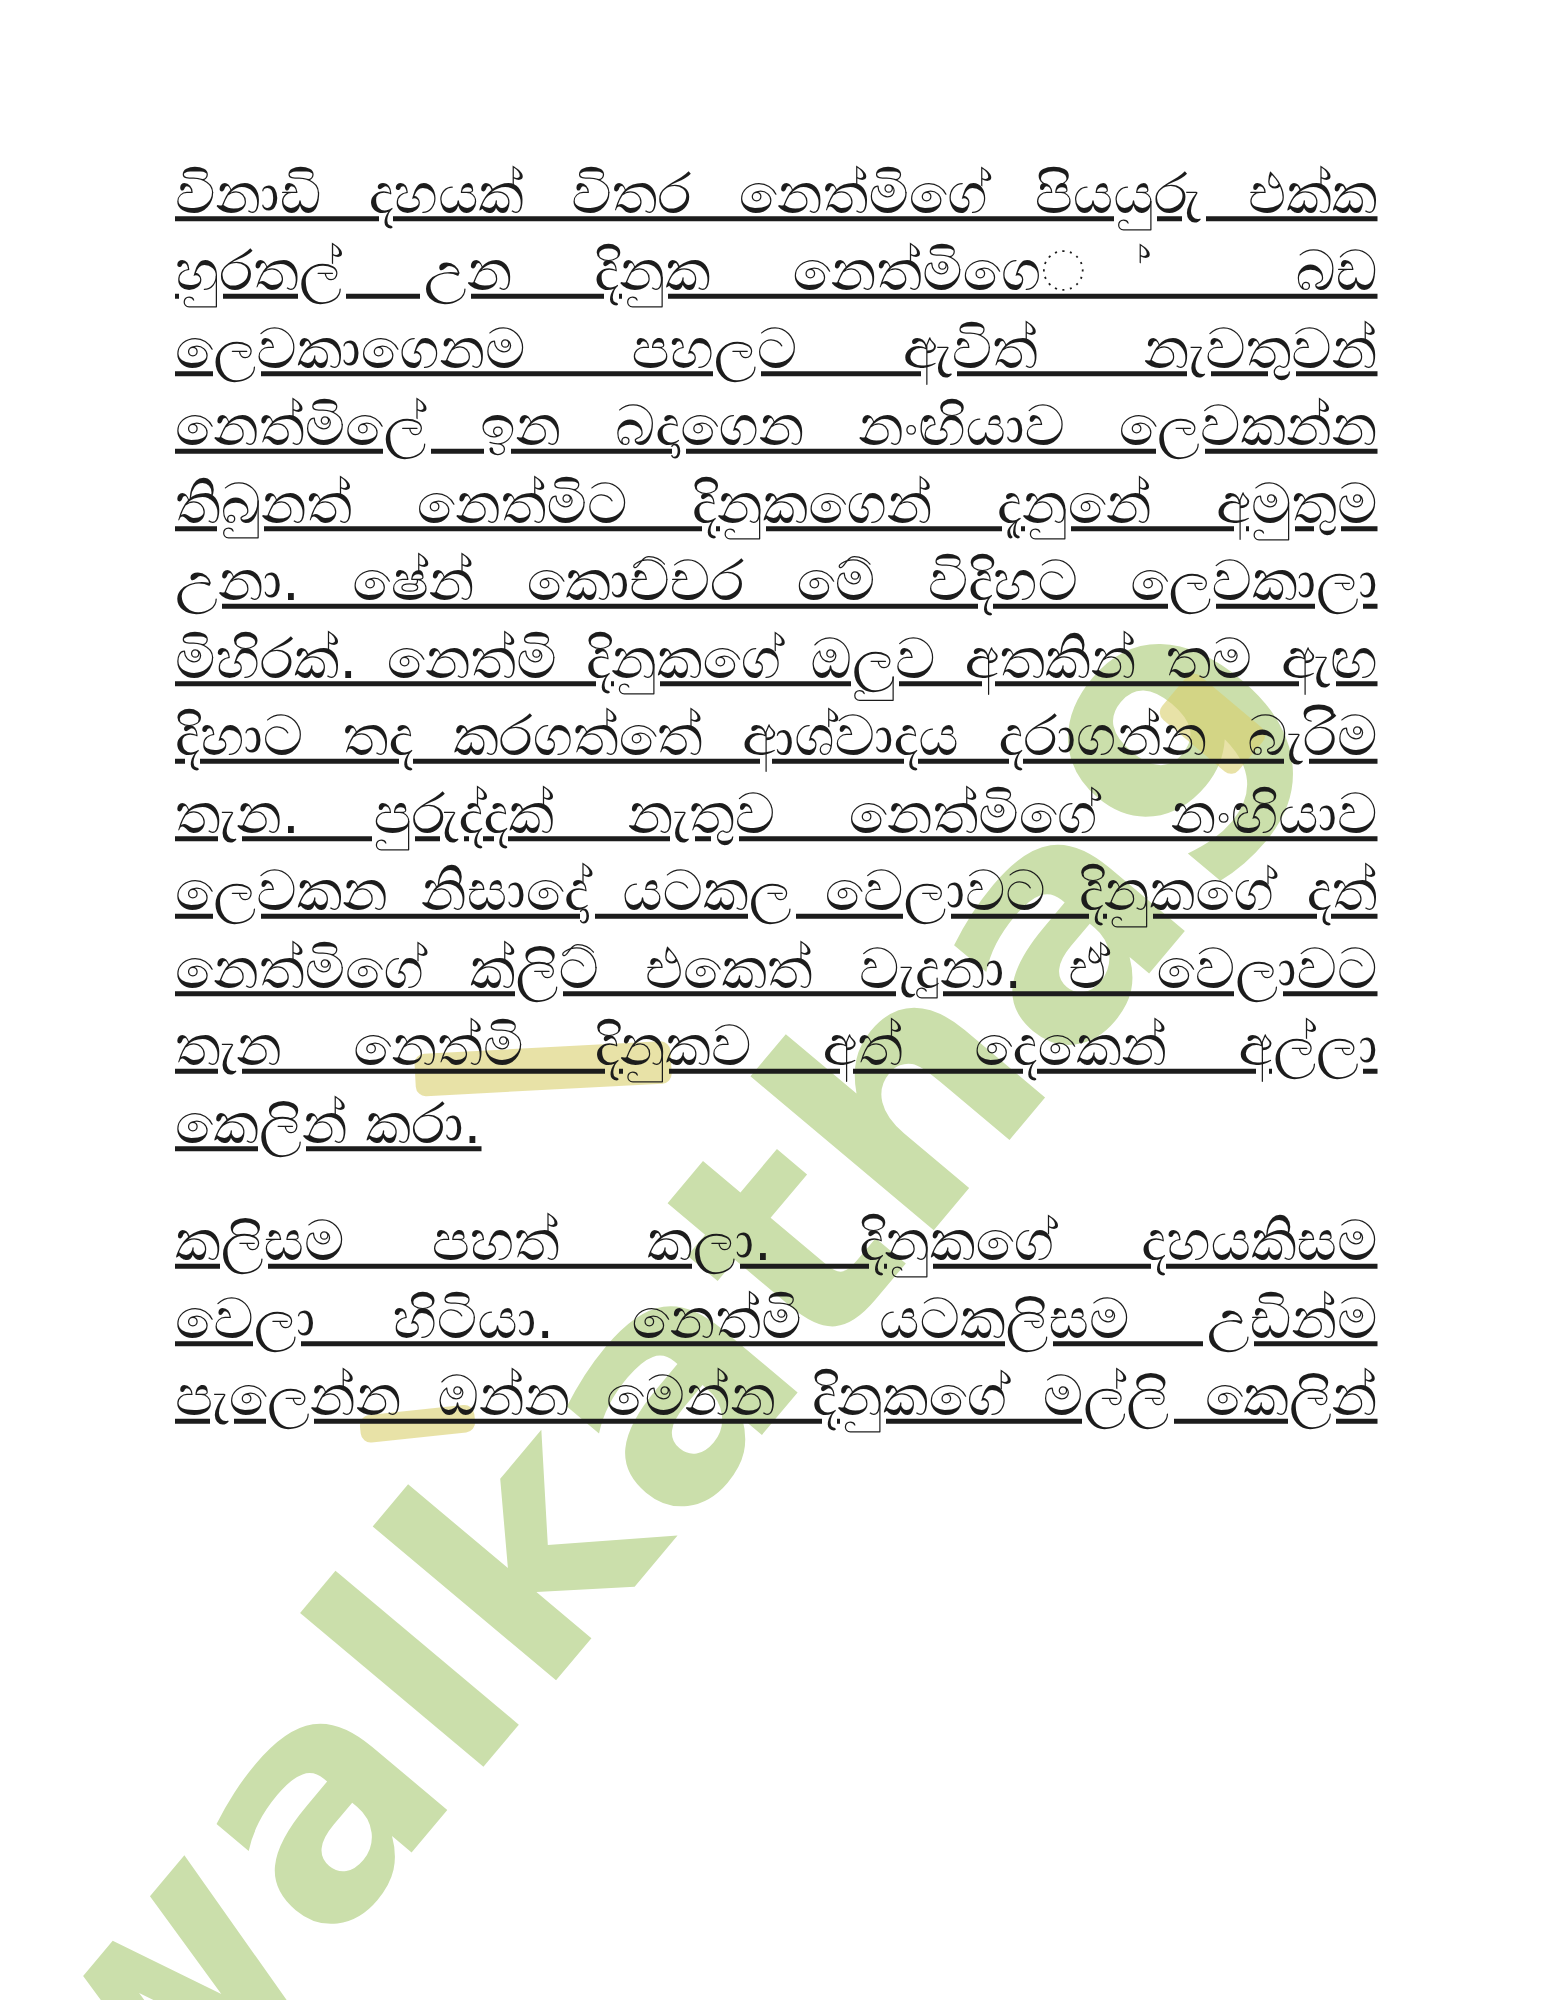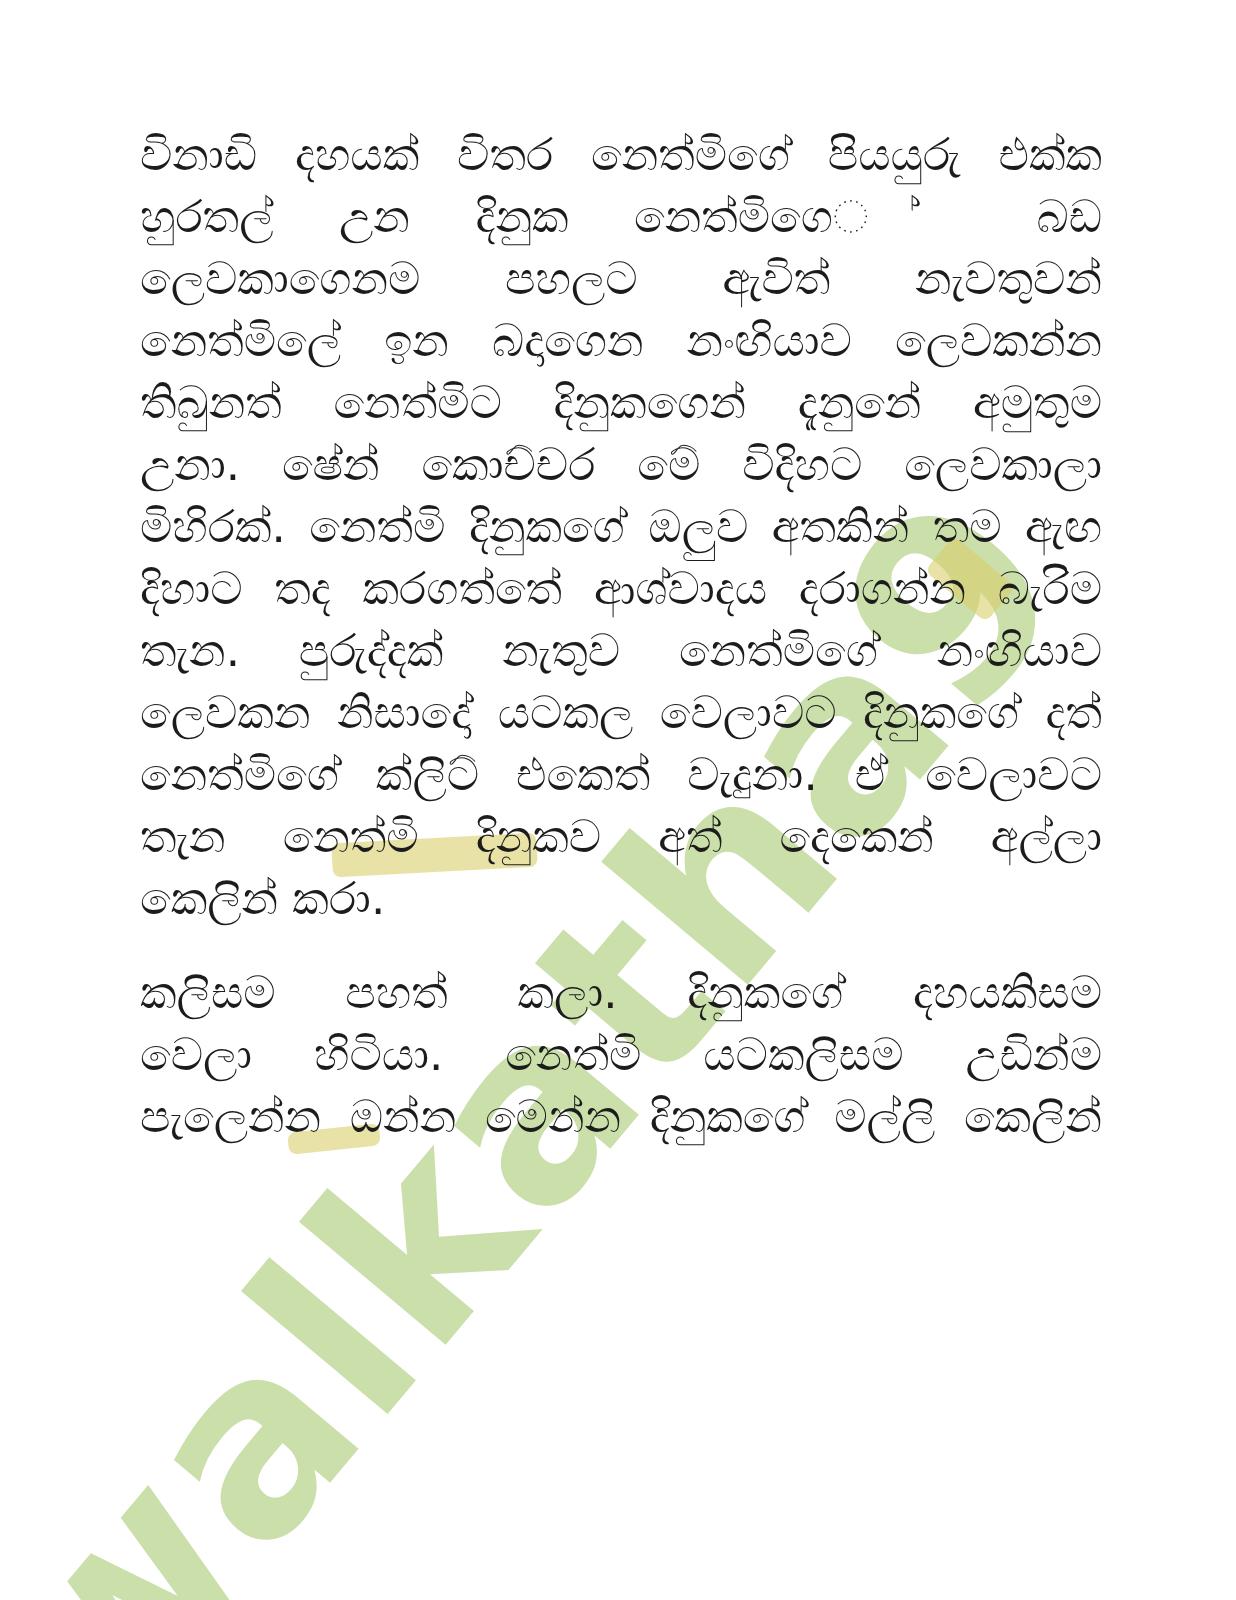--- a/index.html
+++ b/index.html
@@ -38,21 +38,21 @@
   .content {
     position: absolute;
     left: 140px;
     top: 124px;
     width: 962px;
     color: var(--text, #1c1c1c);
     font-size: 45px;
     line-height: 62px;
     z-index: 1;
   }
-  .para { margin: 0; }
+  .para { margin: 0; text-decoration: underline; }
   .para + .para { margin-top: 32px; }
   .line {
     display: block;
     text-align: justify;
     text-align-last: justify;
   }
   .line.last { text-align: right; text-align-last: left; }
 </style>
 </head>
 <body>

